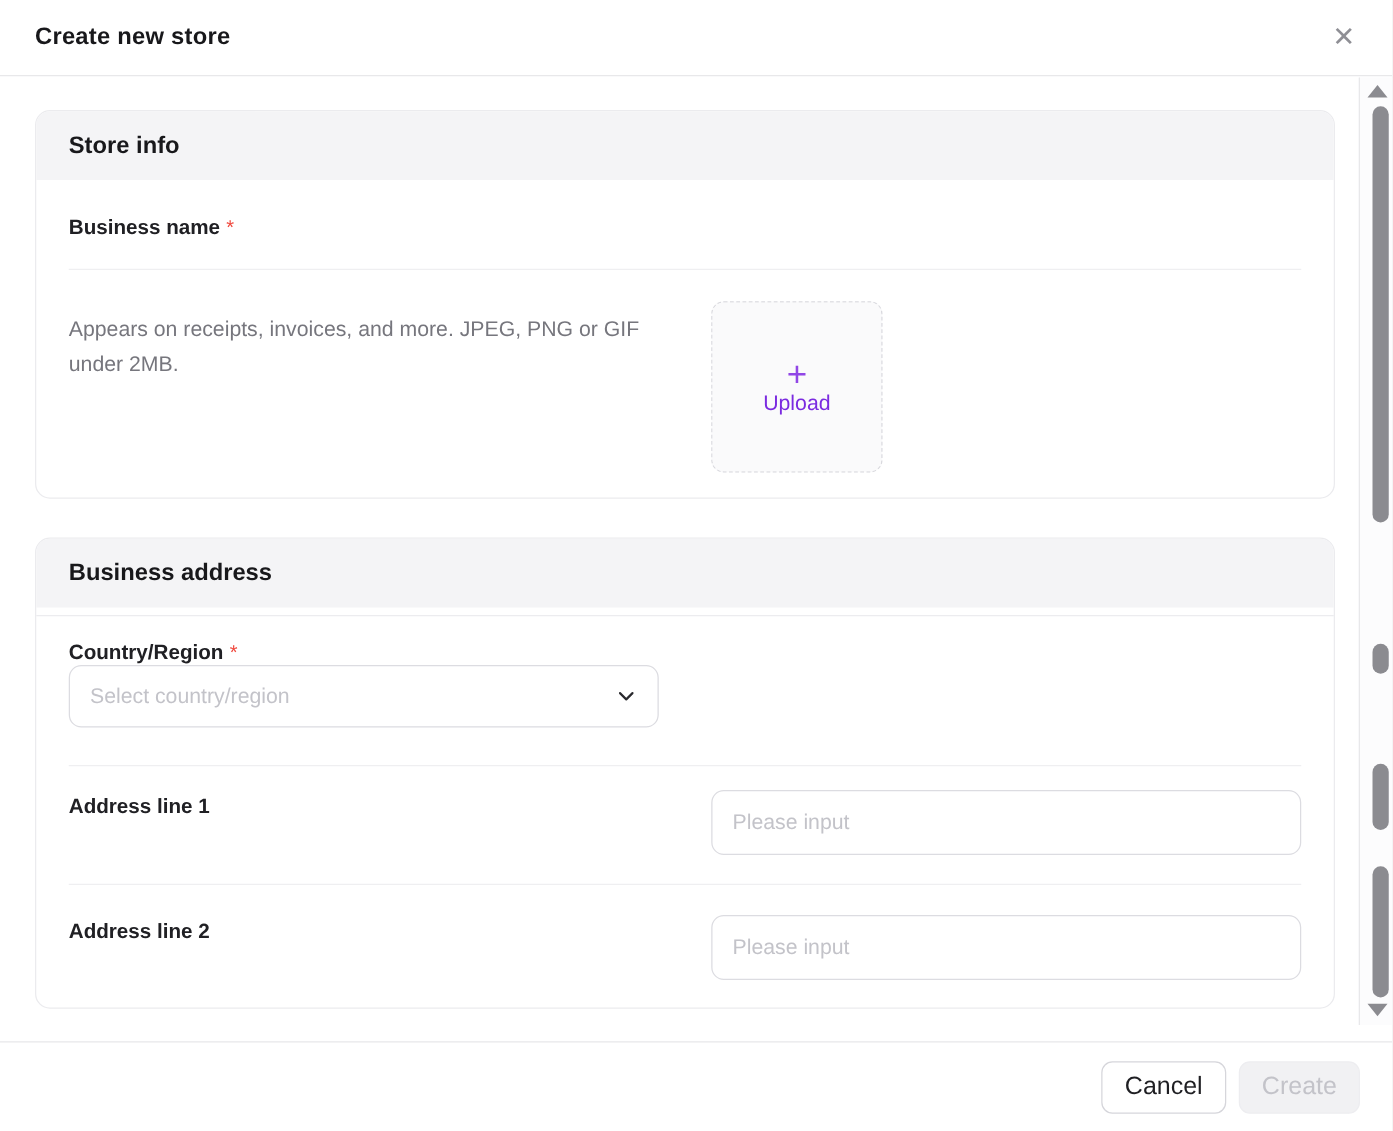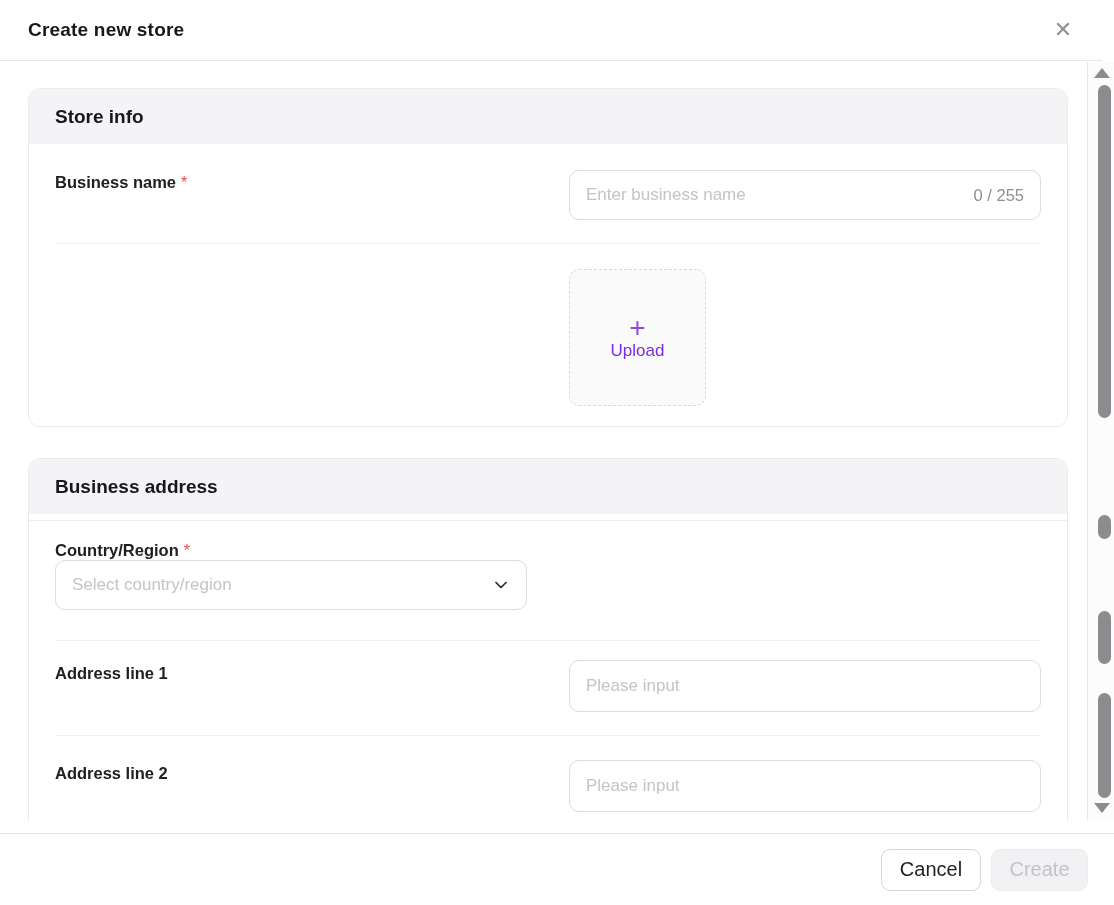--- a/index.html
+++ b/index.html
@@ -1,21 +1,21 @@
 <!DOCTYPE html>
 <html><head>
 <meta charset="utf-8">
 <style>
   * { margin:0; padding:0; box-sizing:border-box; }
   html,body { background:#e9e9e9; }
   body { font-family:"Liberation Sans", sans-serif; }
   .screen { position:relative; width:1114px; height:905px; background:#fff; overflow:hidden; }
 
   
-  .modal-header { position:absolute; top:0; left:0; right:12px; height:61px; background:#fff;
+  .modal-header { position:absolute; top:0; left:0; right:0; height:61px; background:#fff;
     border-bottom:1px solid #e8e8ea; display:flex; align-items:center; justify-content:space-between;
     padding:0 26px 0 28px; z-index:5; }
   .modal-title { font-size:19px; font-weight:700; color:#18181b; letter-spacing:.2px; }
   .close-btn { width:26px; height:26px; color:#8f8f95; font-size:22px; line-height:25px;
     text-align:center; cursor:pointer; user-select:none; }
 
   
   .modal-body { position:absolute; top:62px; left:0; width:1087px; height:758px; overflow:hidden; background:#fff; }
 
   .card { width:1040px; margin-left:28px; border:1px solid #ebebee; border-radius:12px; background:#fff; }
@@ -106,32 +106,27 @@
         <span class="card-header-title">Store info</span>
       </div>
 
       <div class="field-row row-business-name">
         <div class="label-col">
           <div class="field-label-line">
             <span class="field-label">Business name</span>
             <span class="required-mark">*</span>
           </div>
         </div>
-        <div class="control-col">
-          <div class="text-input-box">
-            <input type="text" placeholder="Enter business name" style="">
-            <span class="char-counter">0 / 255</span>
-          </div>
-        </div>
       </div>
 
       <div class="divider"></div>
 
       <div class="field-row row-store-logo">
         <div class="label-col">
+          <div class="field-desc">Appears on receipts, invoices, and more. JPEG, PNG or GIF under 2MB.</div>
         </div>
         <div class="control-col">
           <div class="upload-box">
             <span class="upload-plus">+</span>
             <span class="upload-label">Upload</span>
           </div>
         </div>
       </div>
     </div>
 

